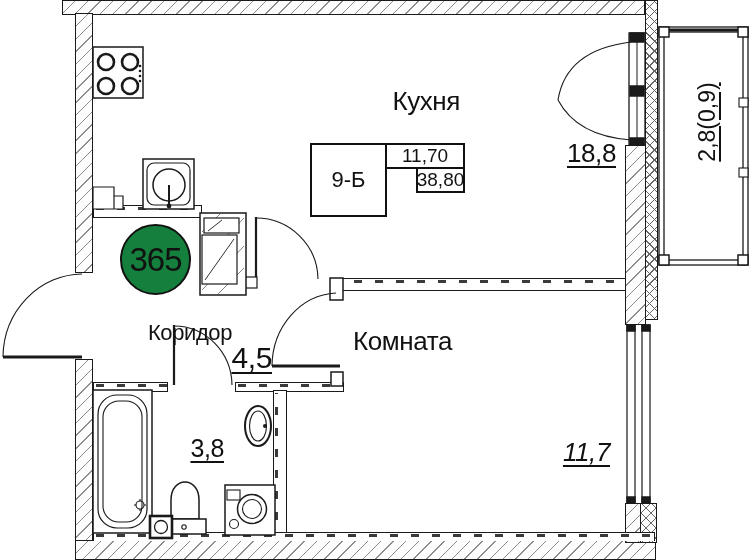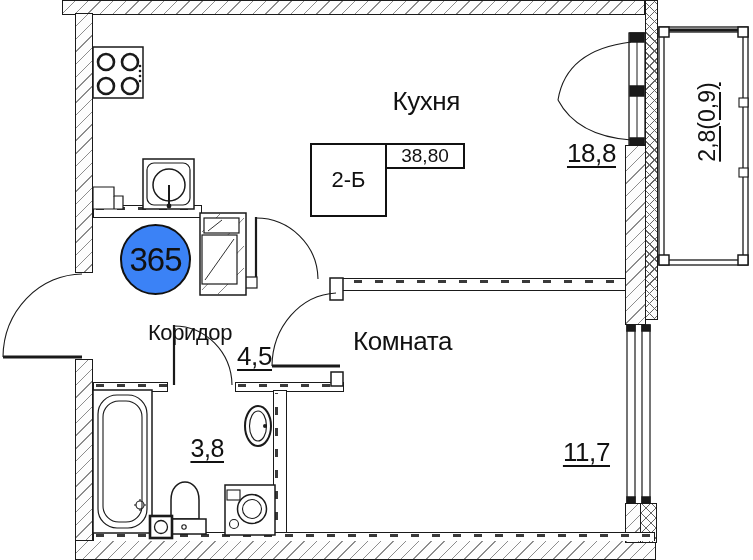--- a/index.html
+++ b/index.html
@@ -18,21 +18,21 @@
   .wint-h{position:absolute;box-sizing:border-box;border:1.5px solid #1a1a1a;background-color:#fff;
         background-image:repeating-linear-gradient(90deg,#3a3a3a 0 8px,transparent 8px 21px);
         background-size:100% 3px;background-repeat:no-repeat;background-position:2px 1px;}
   .wint-v{position:absolute;box-sizing:border-box;border:1.5px solid #1a1a1a;background-color:#fff;
         background-image:repeating-linear-gradient(0deg,#3a3a3a 0 8px,transparent 8px 21px);
         background-size:3px 100%;background-repeat:no-repeat;background-position:1px 2px;}
   .lbl{position:absolute;text-align:right;letter-spacing:-0.4px;white-space:nowrap;z-index:6;}
   .num{text-decoration:underline;text-underline-offset:4px;text-decoration-thickness:1.5px;}
   #apt-circle{position:absolute;left:120px;top:224px;width:67px;height:67px;border:2.5px solid #111;
         border-radius:50%;display:flex;align-items:center;justify-content:center;
-        font-size:33px;letter-spacing:-1px;background:#3b82f6;z-index:5;}
+        font-size:33px;letter-spacing:-1px;background:#15803d;z-index:5;}
   #tbl{position:absolute;left:310px;top:143px;width:155px;height:74px;display:grid;
         grid-template-columns:77px 78px;grid-template-rows:1fr 1fr 1fr;font-size:19px;z-index:6;background:#fff;}
   #tbl .t-type{grid-row:1/4;border:2px solid #111;display:flex;align-items:center;justify-content:center;font-size:22px;}
   #tbl .t-cell{border:2px solid #111;margin-left:-2px;display:flex;align-items:center;justify-content:center;}
   #tbl .t-cell + .t-cell{margin-top:-2px;margin-left:29px;}
   #balcony-label{position:absolute;left:694px;top:192px;width:140px;height:30px;
         transform:rotate(-90deg);transform-origin:0 0;text-align:center;font-size:23px;z-index:6;}
   svg{position:absolute;left:0;top:0;z-index:4;}
   .walls{z-index:2;}
 </style>
@@ -196,30 +196,31 @@
         <circle cx="265" cy="426" r="2" fill="#1a1a1a" stroke="none"></circle>
       </g>
     </g>
   </svg>
 
   <div id="apt-circle">
     <span>365</span>
   </div>
 
   <div id="tbl">
-    <div class="t-type">2-Б</div>
+    <div class="t-type">9-Б</div>
+    <div class="t-cell">11,70</div>
     <div class="t-cell">38,80</div>
   </div>
 
   <div class="lbl" style="left:340px;top:86px;width:120px;font-size:26px;">Кухня</div>
   <div class="lbl num" style="left:556px;top:138px;width:60px;font-size:26px;">18,8</div>
 
   <div class="lbl" style="left:136px;top:320px;width:96px;font-size:22px;">Коридор</div>
-  <div class="lbl num" style="left:224px;top:341px;width:48px;font-size:26px;">4,5</div>
+  <div class="lbl num" style="left:224px;top:341px;width:48px;font-size:30px;">4,5</div>
 
   <div class="lbl" style="left:340px;top:326px;width:112px;font-size:26px;">Комната</div>
-  <div class="lbl num" style="left:558px;top:437px;width:52px;font-size:26px;">11,7</div>
+  <div class="lbl num" style="left:558px;top:437px;width:52px;font-size:26px;font-style:italic;">11,7</div>
 
   <div class="lbl num" style="left:180px;top:434px;width:44px;font-size:25px;">3,8</div>
 
   <div id="balcony-label" class="num">2,8(0,9)</div>
 
 </div>
 
 </body></html>

